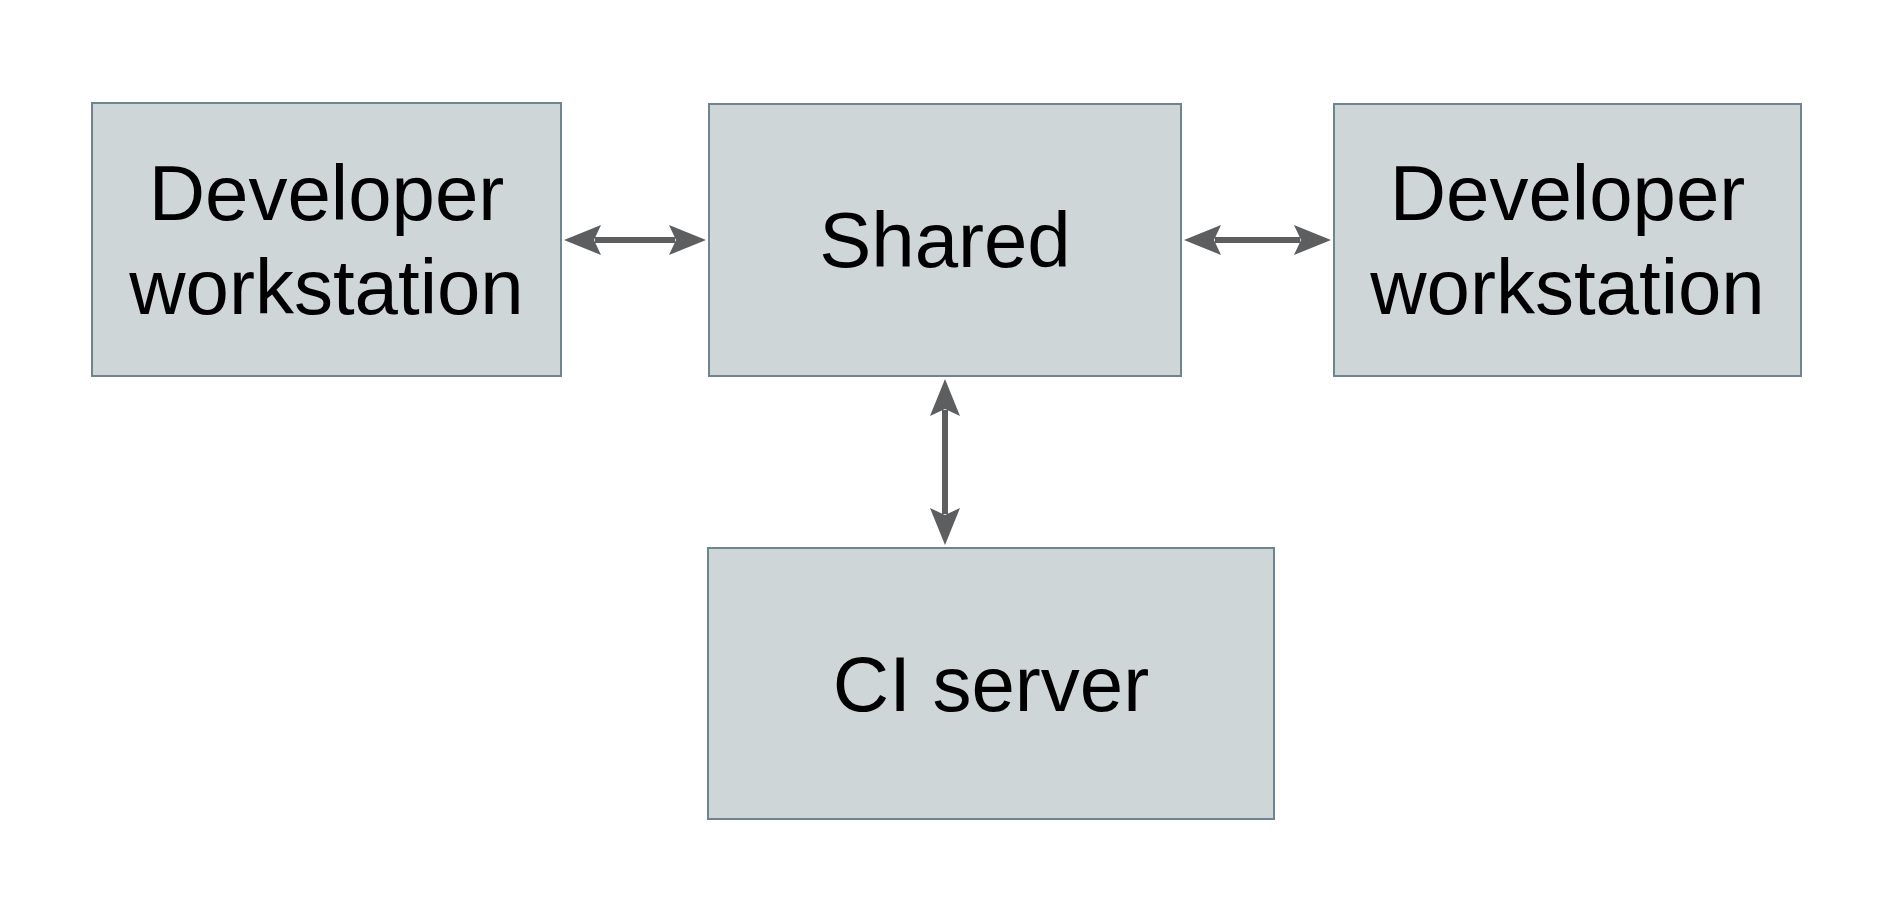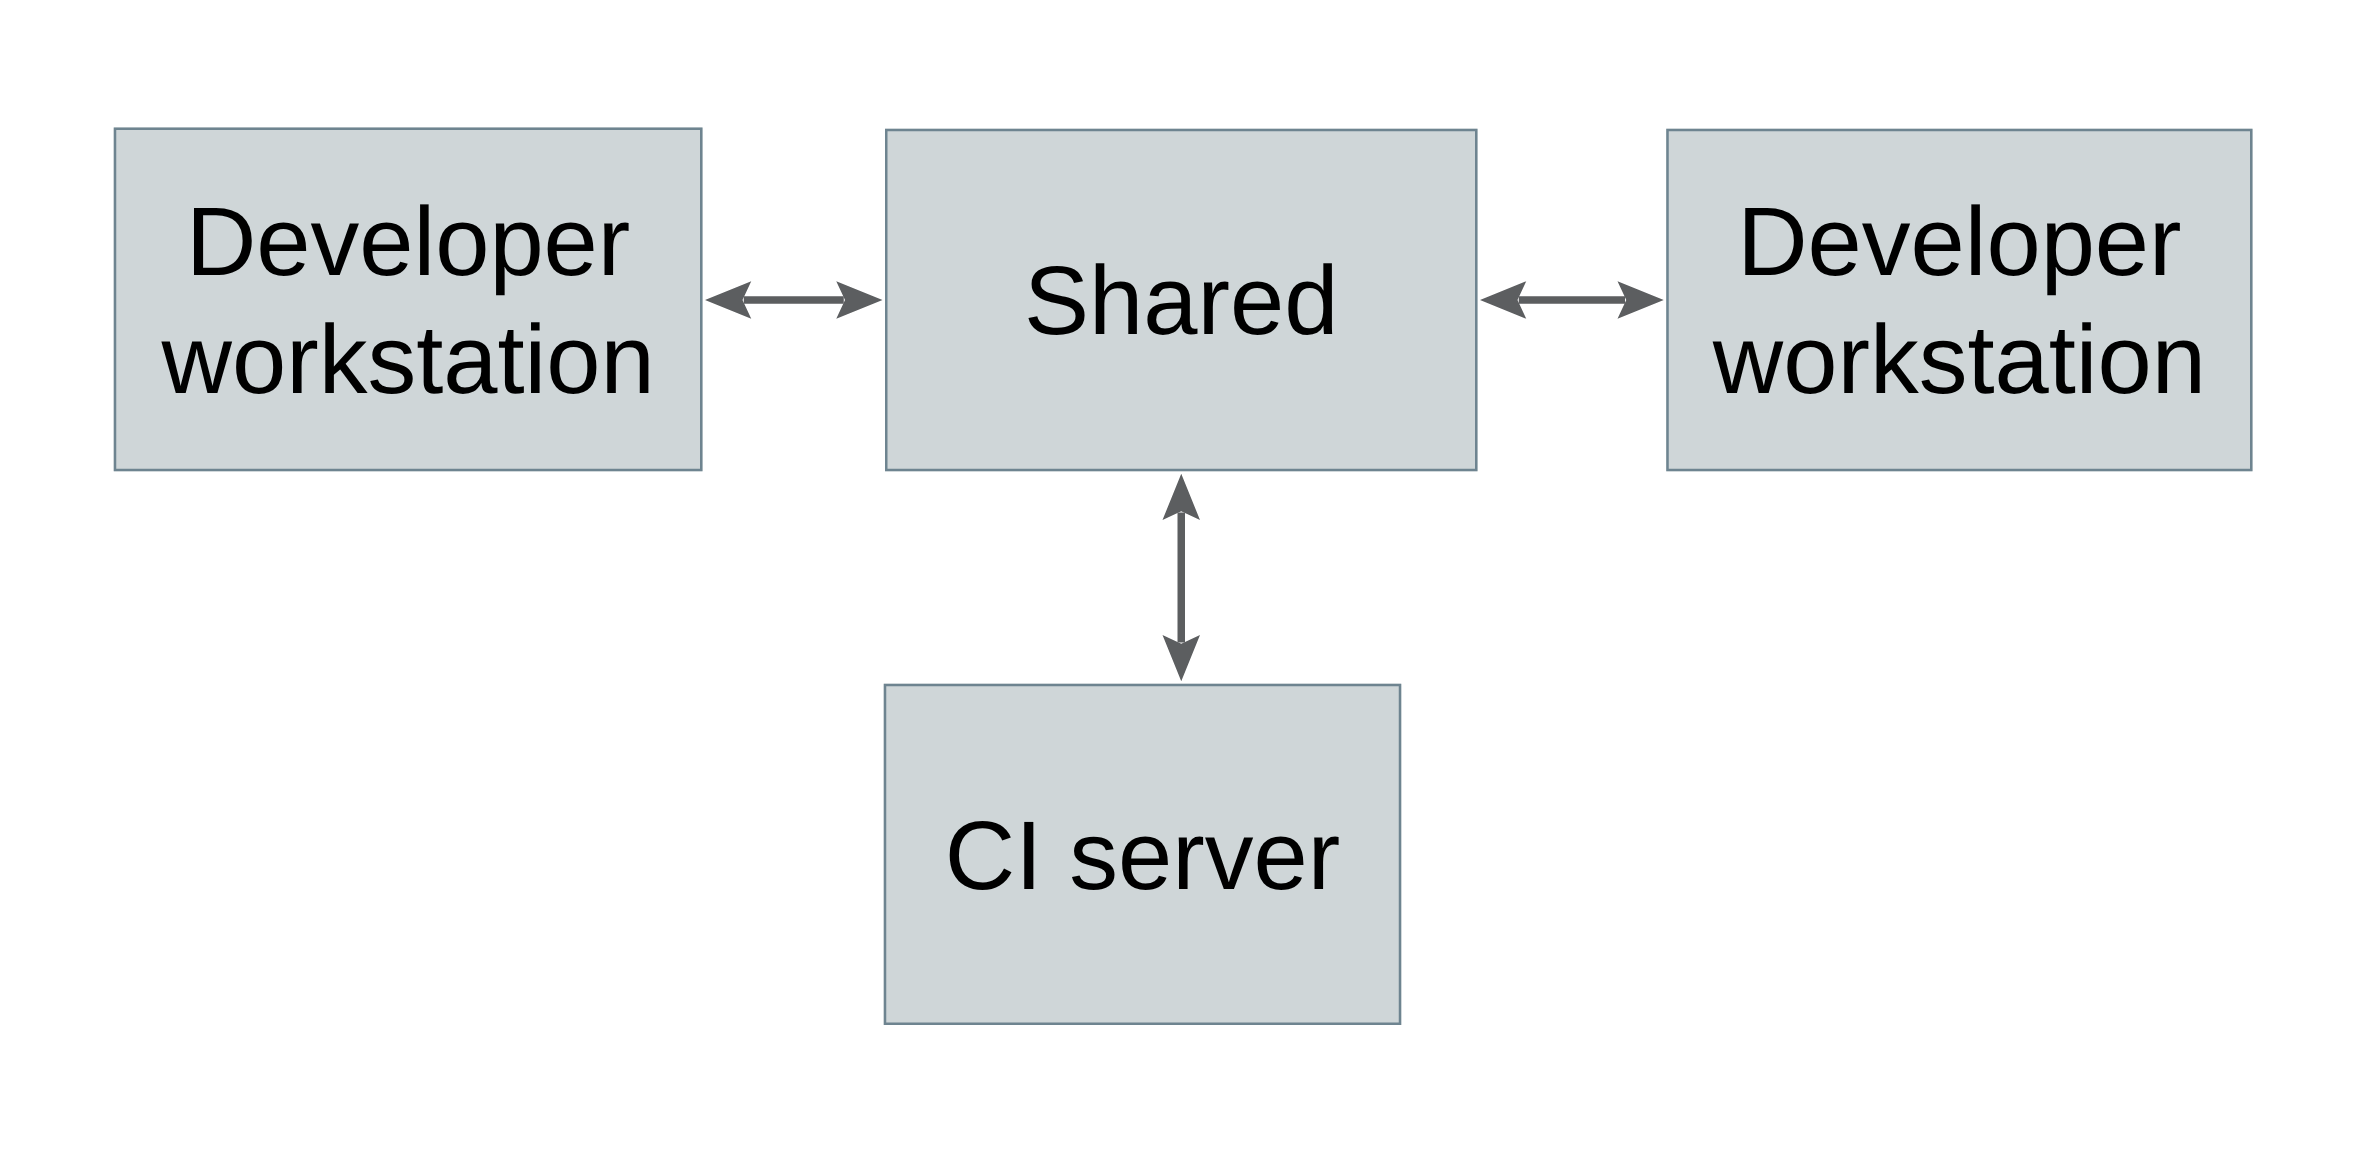--- a/index.html
+++ b/index.html
@@ -30,21 +30,21 @@
     display: block;
     font-size: 78px;
     line-height: 94px;
     font-weight: 400;
     color: var(--text, #000000);
     white-space: nowrap;
   }
   .node-dev-left   { left:  91px; top: 102px; width: 471px; height: 275px; }
   .node-cache      { left: 708px; top: 103px; width: 474px; height: 274px; text-align: right; }
   .node-dev-right  { left: 1333px; top: 103px; width: 469px; height: 274px; }
-  .node-ci         { left: 707px; top: 547px; width: 414px; height: 273px; }
+  .node-ci         { left: 707px; top: 547px; width: 568px; height: 273px; }
 
   .edge {
     position: absolute;
   }
   .edge-left-cache  { left: 562px;  top: 210px; }
   .edge-cache-right { left: 1182px; top: 210px; }
   .edge-cache-ci    { left: 915px;  top: 377px; }
   .edge svg { display: block; }
   .edge path, .edge rect { fill: var(--arrow, #5c5e60); }
 </style>

